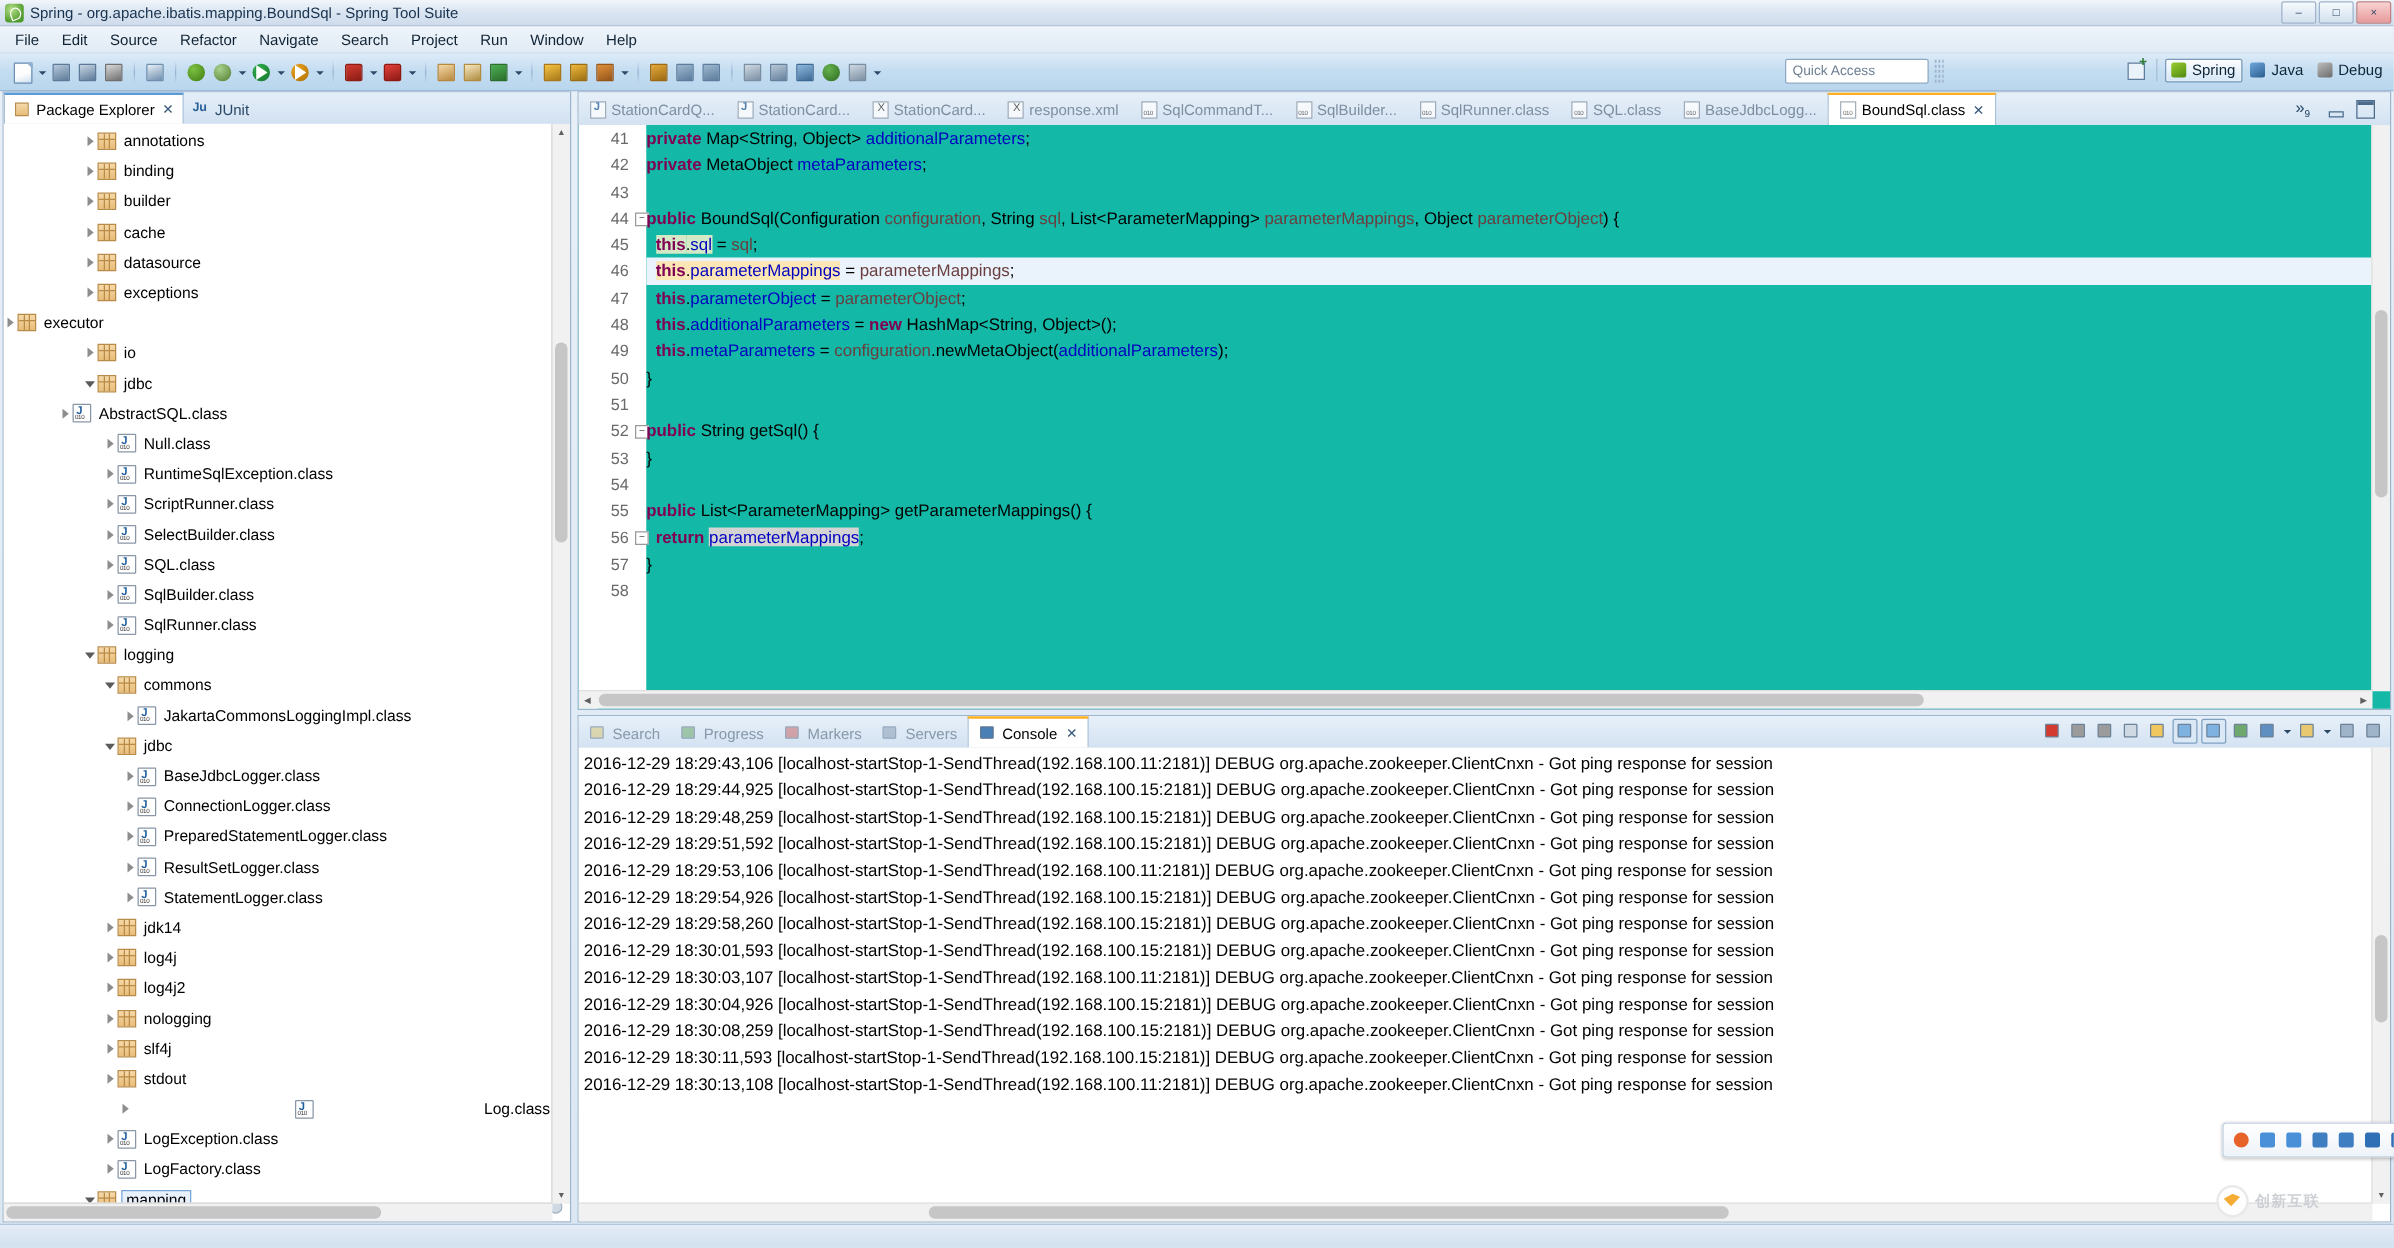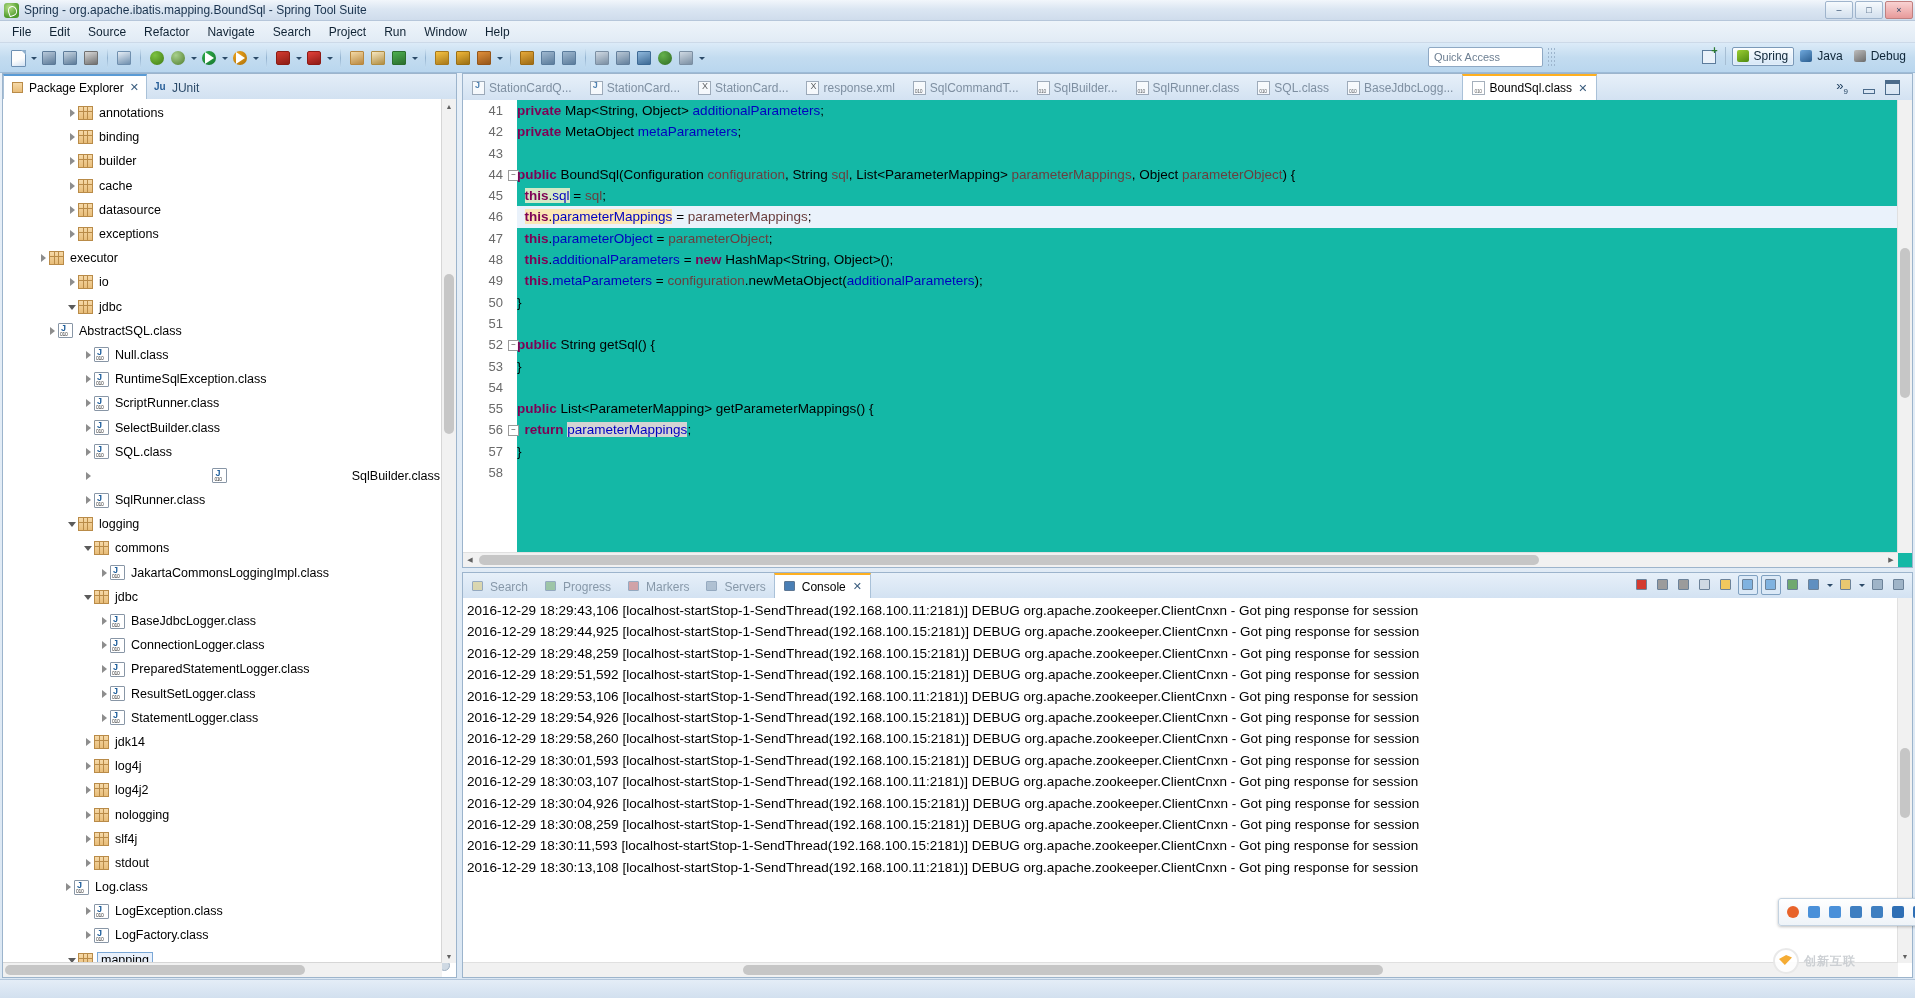--- a/index.html
+++ b/index.html
@@ -425,21 +425,21 @@
           <div class="trow" style="padding-left: 64px;">
             <span class="arr closed"></span>
             <span class="ic-pkg"></span>
             <span class="tlabel">datasource</span>
           </div>
           <div class="trow" style="padding-left: 64px;">
             <span class="arr closed"></span>
             <span class="ic-pkg"></span>
             <span class="tlabel">exceptions</span>
           </div>
-          <div class="trow" style=" margin-left: 35px;">
+          <div class="trow" style="">
             <span class="arr closed"></span>
             <span class="ic-pkg"></span>
             <span class="tlabel">executor</span>
           </div>
           <div class="trow" style="padding-left: 64px;">
             <span class="arr closed"></span>
             <span class="ic-pkg"></span>
             <span class="tlabel">io</span>
           </div>
           <div class="trow" style="padding-left: 64px;">
@@ -470,21 +470,21 @@
           <div class="trow" style="padding-left: 80px;">
             <span class="arr closed"></span>
             <span class="ic-cls"></span>
             <span class="tlabel">SelectBuilder.class</span>
           </div>
           <div class="trow" style="padding-left: 80px;">
             <span class="arr closed"></span>
             <span class="ic-cls"></span>
             <span class="tlabel">SQL.class</span>
           </div>
-          <div class="trow" style="padding-left: 80px; justify-content: space-between;">
+          <div class="trow" style="padding-left: 80px;">
             <span class="arr closed"></span>
             <span class="ic-cls"></span>
             <span class="tlabel">SqlBuilder.class</span>
           </div>
           <div class="trow" style="padding-left: 80px;">
             <span class="arr closed"></span>
             <span class="ic-cls"></span>
             <span class="tlabel">SqlRunner.class</span>
           </div>
           <div class="trow" style="padding-left: 64px;">
@@ -555,21 +555,21 @@
           <div class="trow" style="padding-left: 80px;">
             <span class="arr closed"></span>
             <span class="ic-pkg"></span>
             <span class="tlabel">slf4j</span>
           </div>
           <div class="trow" style="padding-left: 80px;">
             <span class="arr closed"></span>
             <span class="ic-pkg"></span>
             <span class="tlabel">stdout</span>
           </div>
-          <div class="trow" style="padding-left: 60px;">
+          <div class="trow" style="padding-left: 92px; justify-content: space-between;">
             <span class="arr closed"></span>
             <span class="ic-cls"></span>
             <span class="tlabel">Log.class</span>
           </div>
           <div class="trow" style="padding-left: 80px;">
             <span class="arr closed"></span>
             <span class="ic-cls"></span>
             <span class="tlabel">LogException.class</span>
           </div>
           <div class="trow" style="padding-left: 80px;">

